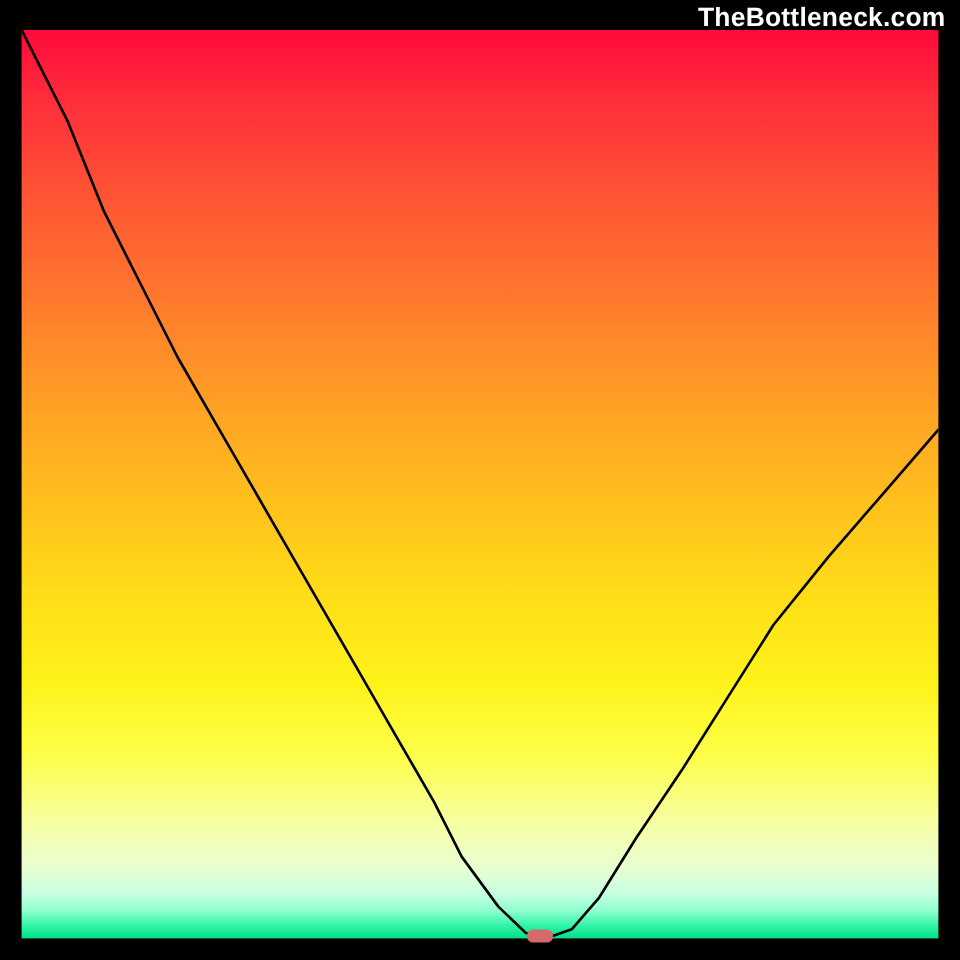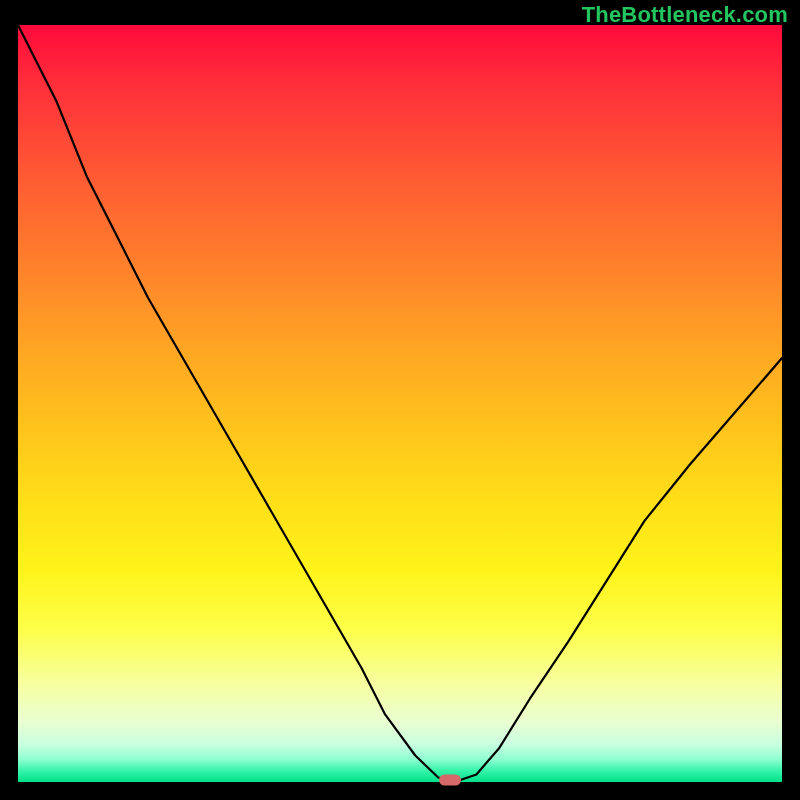--- a/index.html
+++ b/index.html
@@ -14,21 +14,21 @@
   .frame {
     position: relative;
     width: 800px;
     height: 800px;
     background: #000;
   }
   .watermark {
     position: absolute;
     top: 2px;
     right: 12px;
-    color: #22c55e;
+    color: #ffffff;
     font-size: 22px;
     font-weight: 600;
     letter-spacing: 0.2px;
     z-index: 10;
   }
   .plot {
     position: absolute;
     left: 18px;
     top: 25px;
     width: 764px;

